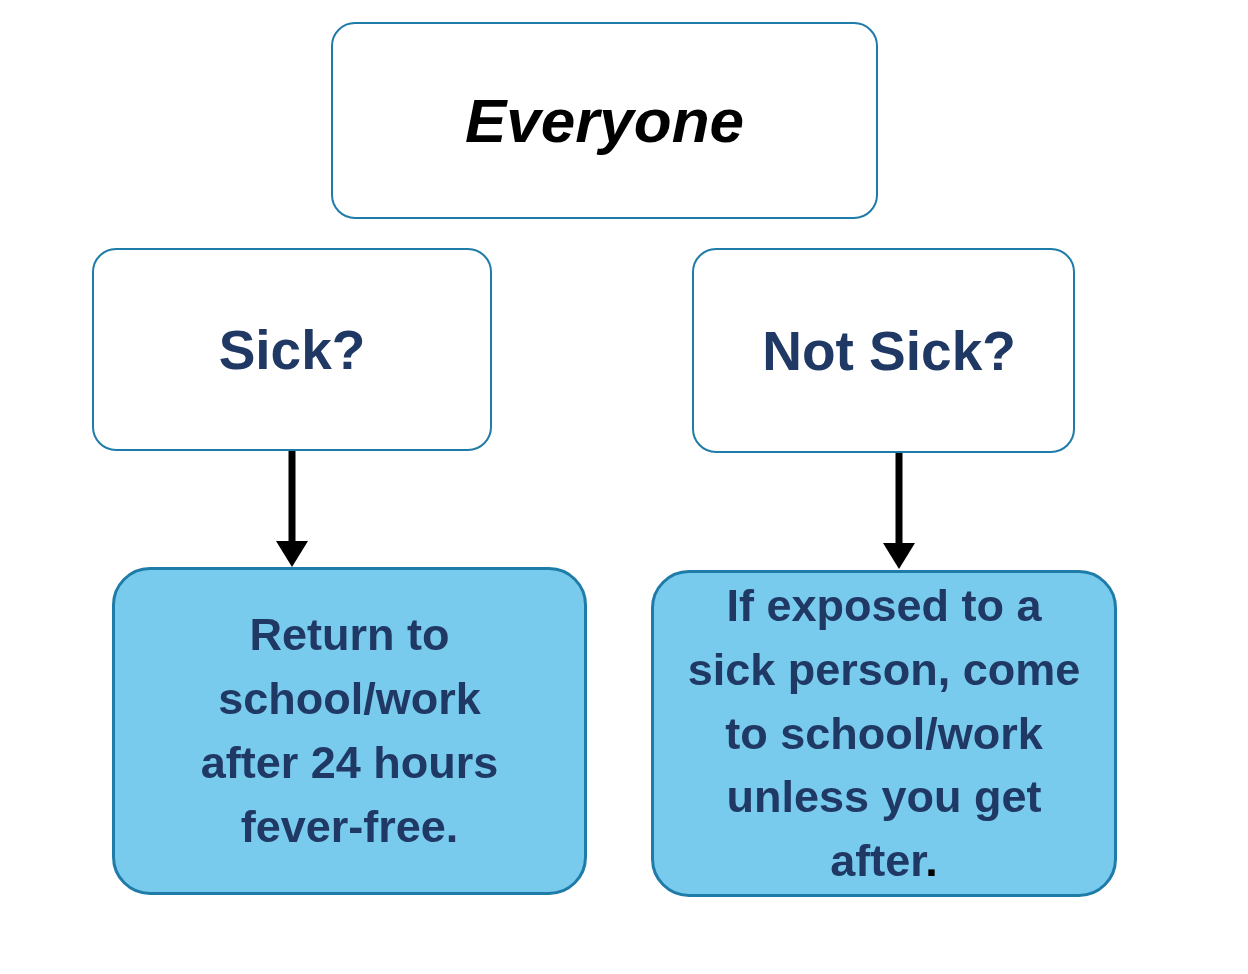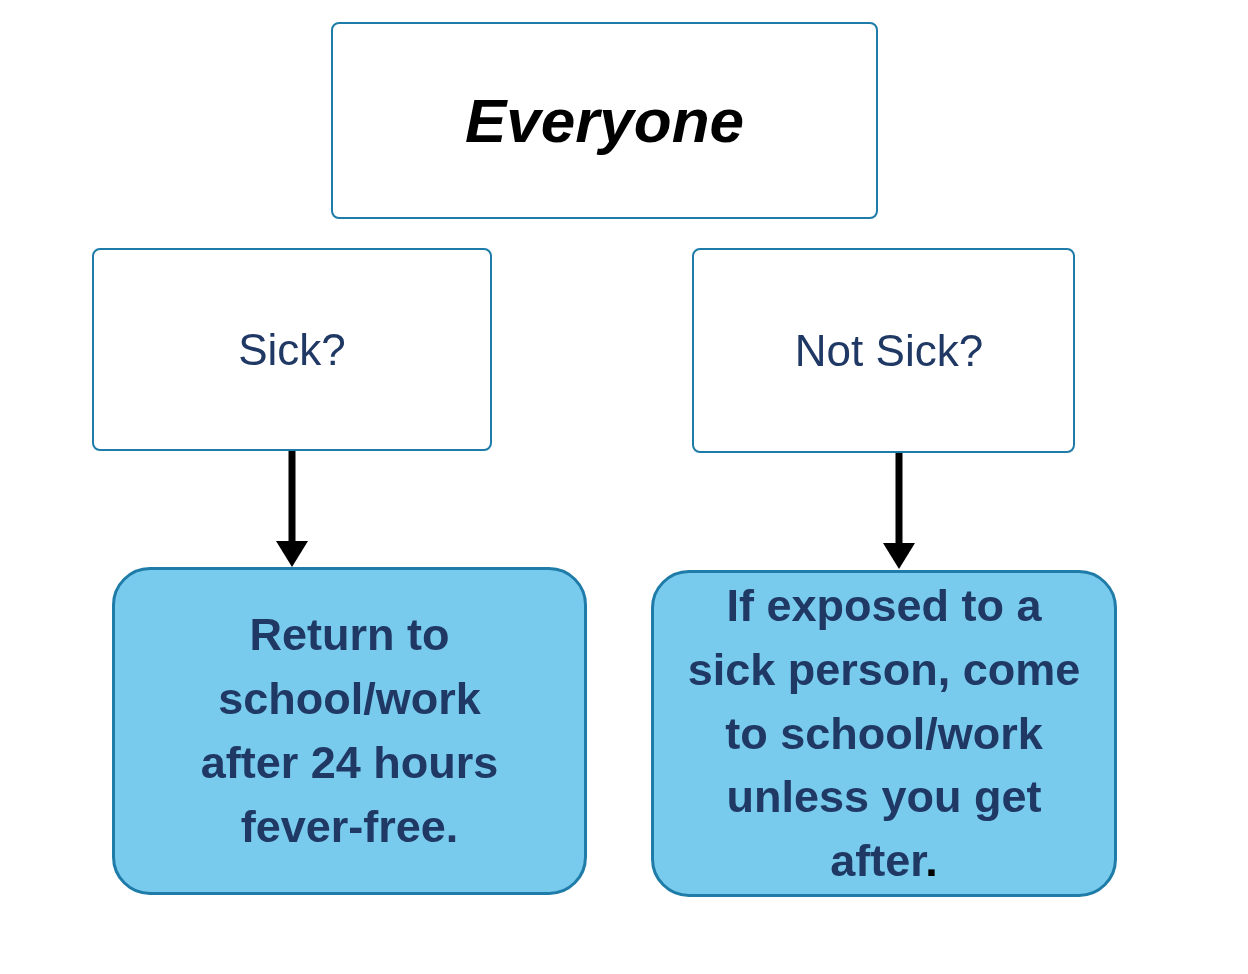--- a/index.html
+++ b/index.html
@@ -22,21 +22,21 @@
   .node {
     position: absolute;
     display: flex;
     align-items: center;
     justify-content: center;
     text-align: center;
   }
   .outline-box {
     background: #ffffff;
     border: 2px solid var(--box-border, #1f7ba8);
-    border-radius: 8px;
+    border-radius: 24px;
   }
   .result-box {
     background: var(--result-fill, #79cbee);
     border: 3px solid var(--box-border, #1f7ba8);
     border-radius: 38px;
     color: var(--navy-text, #1f3864);
     font-weight: bold;
     font-size: 45px;
     line-height: 1.42;
   }
@@ -45,22 +45,22 @@
   }
   .root-label {
     font-size: 62px;
     font-weight: bold;
     font-style: italic;
     color: var(--black, #000000);
   }
   .sick-box   { left: 92px;  top: 248px; width: 400px; height: 203px; }
   .nsick-box  { left: 692px; top: 248px; width: 383px; height: 205px; padding-left: 11px; }
   .question-label {
-    font-size: 44px;
-    font-weight: normal;
+    font-size: 55px;
+    font-weight: bold;
     color: var(--navy-text, #1f3864);
   }
   .result-left  { left: 70px;  top: 567px; width: 475px; height: 328px; margin-left: 42px; }
   .result-right { left: 651px; top: 570px; width: 466px; height: 327px; }
   .multiline { white-space: pre-line; }
   .last-line { display: block; }
   .black-period { color: var(--black, #000000); }
   .arrow {
     position: absolute;
     width: 40px;

